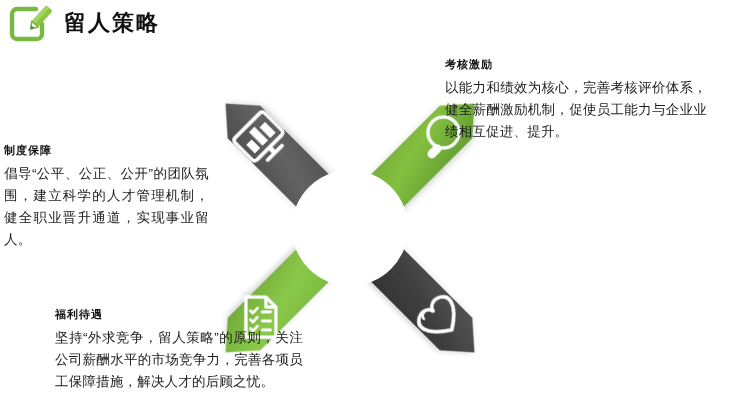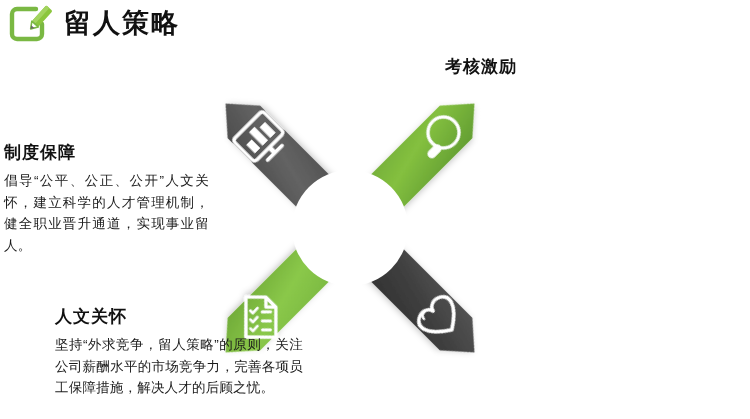--- a/index.html
+++ b/index.html
@@ -8,32 +8,32 @@
     background:#ffffff;
     font-family:"Liberation Sans","DejaVu Sans",sans-serif;
     overflow:hidden;position:relative;
   }
   .stage{position:absolute;left:0;top:0;width:750px;height:419px;}
 
   
   .header{position:absolute;left:8px;top:2px;display:flex;align-items:center;gap:10px;}
   .header-icon{width:46px;height:44px;position:relative;flex:0 0 auto;}
   .header-title{
-    font-size:27px;font-weight:bold;color:#111;letter-spacing:2px;
+    font-size:22px;font-weight:bold;color:#111;letter-spacing:2px;
     line-height:1;white-space:nowrap;padding-bottom:2px;
   }
 
   
   .pinwheel{position:absolute;left:178px;top:52px;width:344px;height:352px;}
   .pinwheel svg{display:block;}
 
   
   .block{position:absolute;}
   .block h3{
-    margin:0 0 7px 0;font-size:17px;font-weight:bold;color:#111;
+    margin:0 0 7px 0;font-size:11px;font-weight:bold;color:#111;
     letter-spacing:1px;line-height:1.1;
   }
   .block p{
     margin:0;font-size:13.5px;color:#1b1b1b;line-height:1.62;
     letter-spacing:0.2px;text-align:justify;
   }
 
   #block-system   {left:4px;  top:108px; width:205px;margin-top:36px;}
   #block-appraisal{left:445px;top:58px;  width:262px;}
   #block-welfare  {left:55px; top:308px; width:248px;}
@@ -135,26 +135,27 @@
           <rect x="0" y="11.4" width="11" height="2.9" rx="1.4" fill="#ffffff"></rect>
         </g>
       </g>
 
       <circle cx="172" cy="176" r="58" fill="#ffffff"></circle>
     </svg>
   </div>
 
   <div class="block" id="block-system">
     <h3>制度保障</h3>
-    <p>倡导“公平、公正、公开”人文关怀，建立科学的人才管理机制，健全职业晋升通道，实现事业留人。</p>
+    <p>倡导“公平、公正、公开”的团队氛围，建立科学的人才管理机制，健全职业晋升通道，实现事业留人。</p>
   </div>
 
   <div class="block" id="block-appraisal">
     <h3>考核激励</h3>
+    <p>以能力和绩效为核心，完善考核评价体系，健全薪酬激励机制，促使员工能力与企业业绩相互促进、提升。</p>
   </div>
 
   <div class="block" id="block-welfare">
-    <h3>人文关怀</h3>
+    <h3>福利待遇</h3>
     <p>坚持“外求竞争，留人策略”的原则，关注公司薪酬水平的市场竞争力，完善各项员工保障措施，解决人才的后顾之忧。</p>
   </div>
 
 
 </div>
 
 </body></html>

